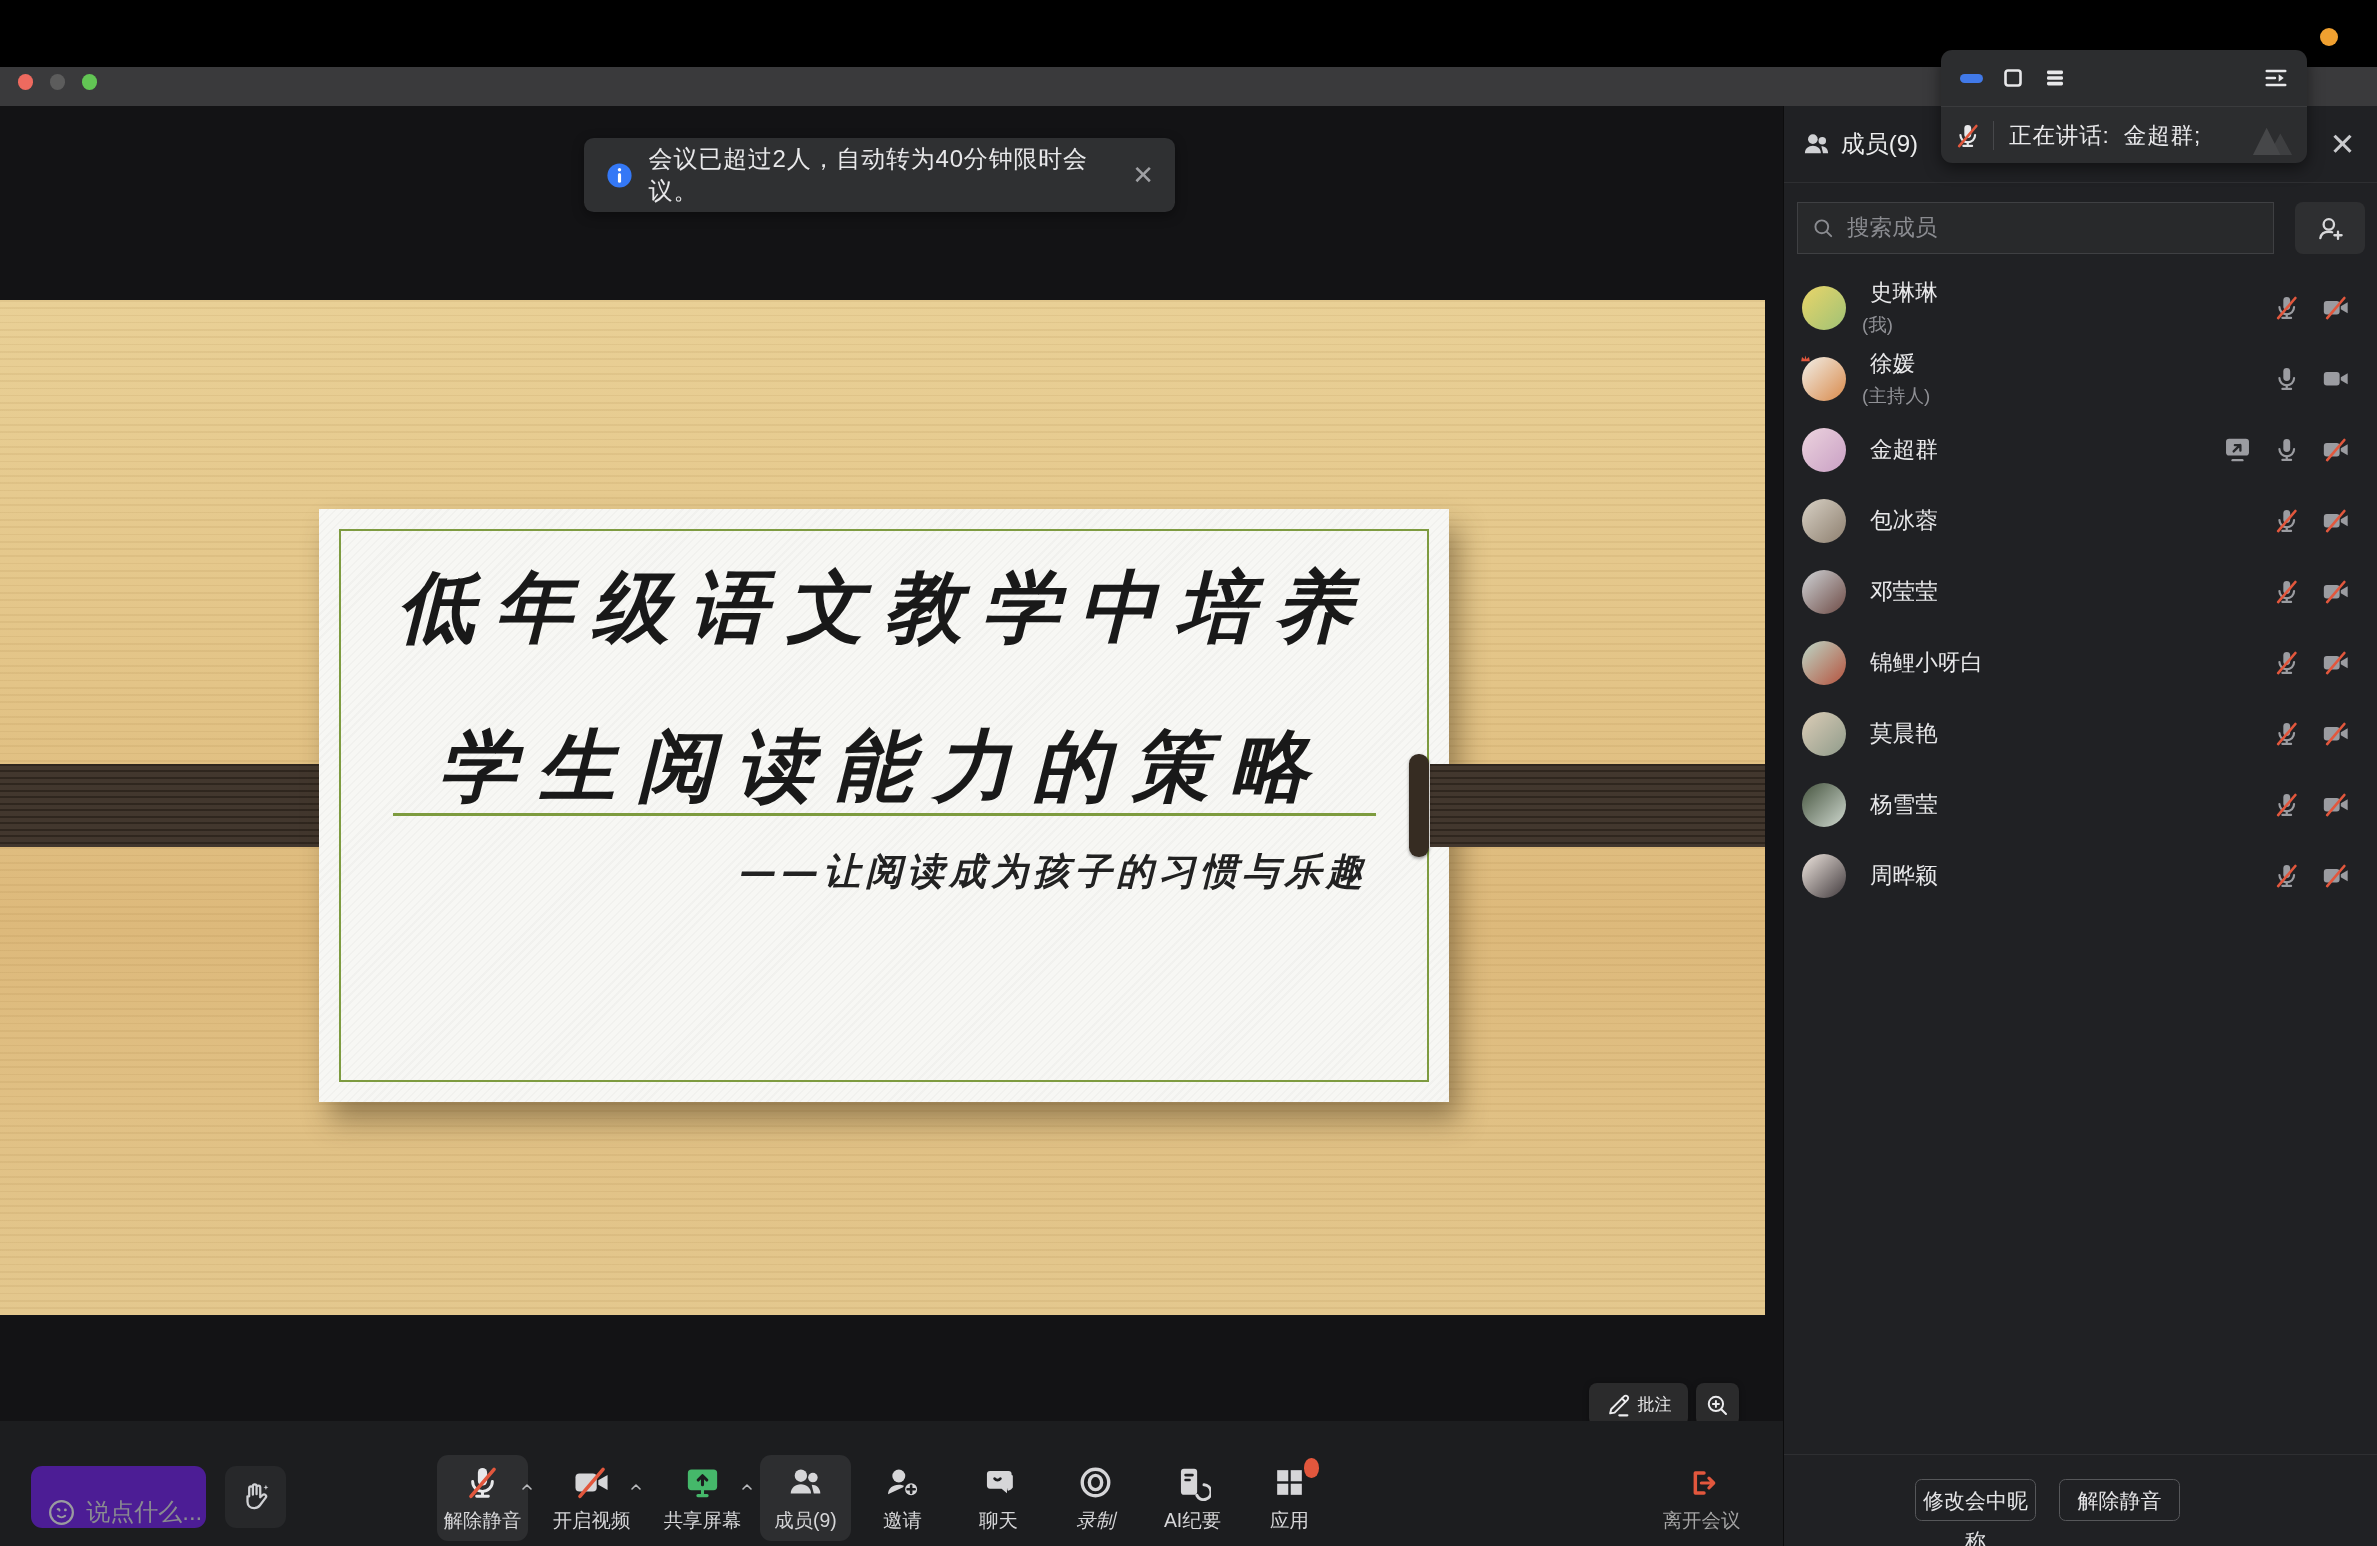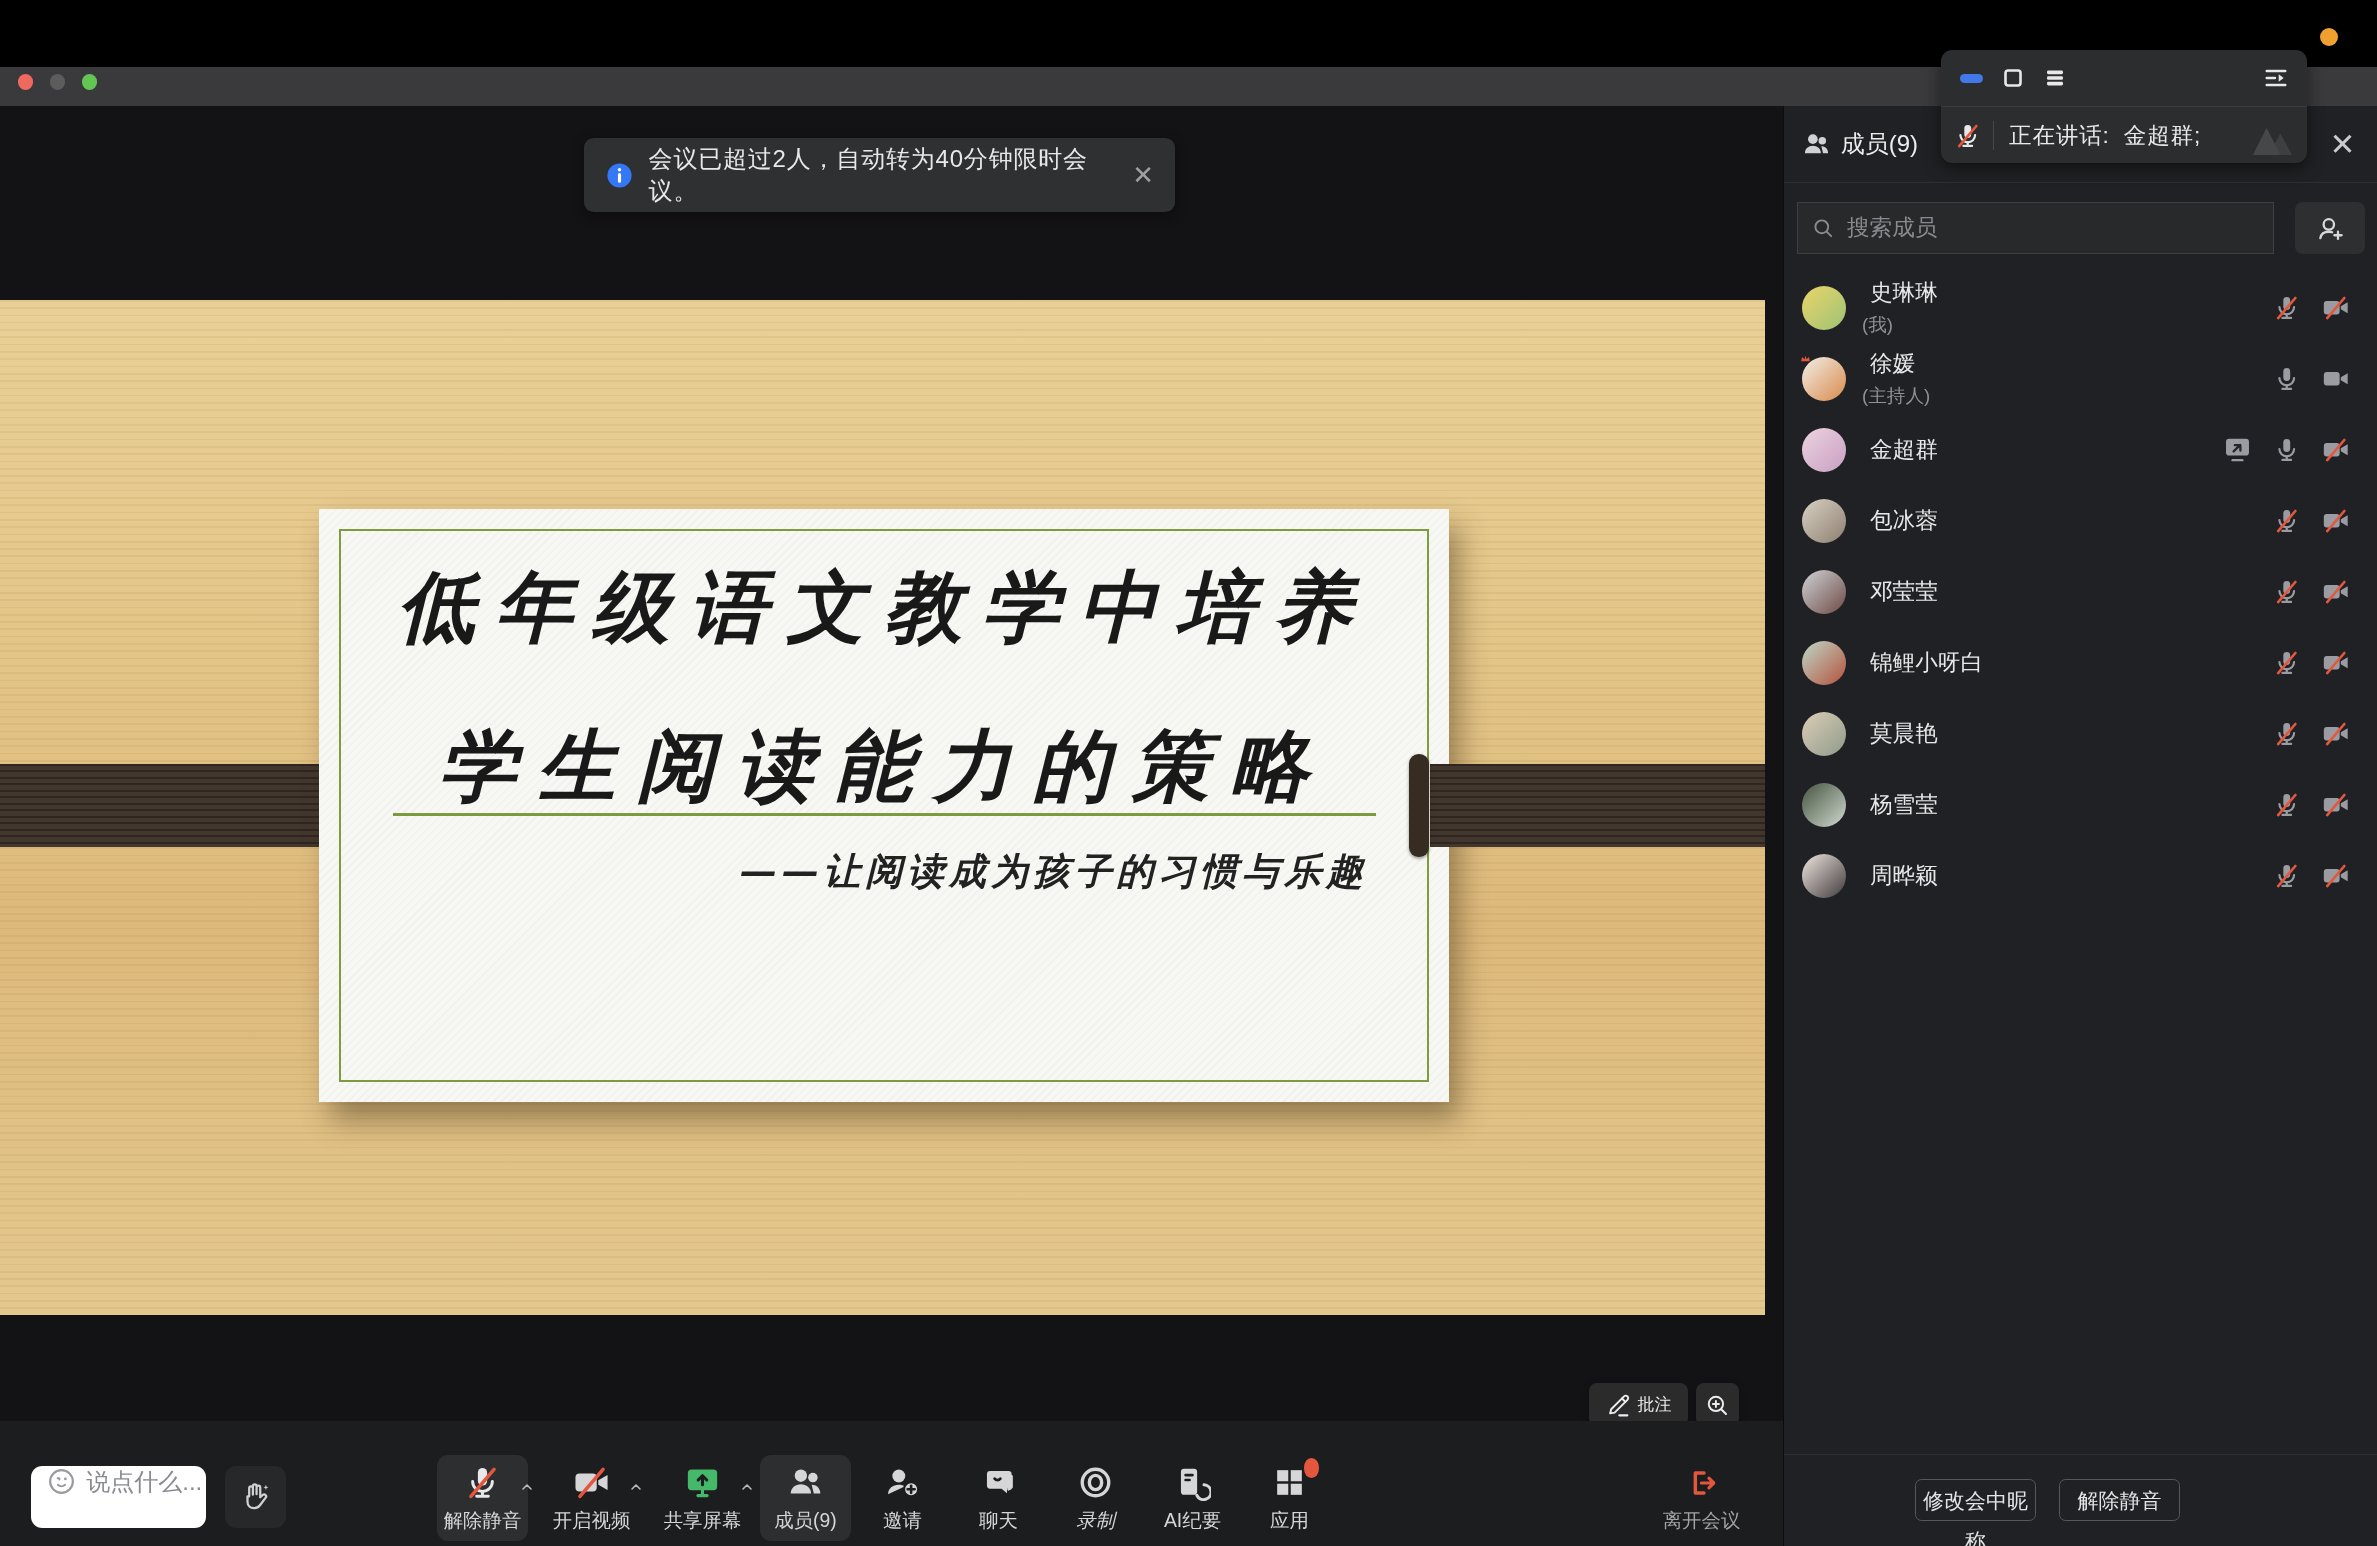--- a/index.html
+++ b/index.html
@@ -37,22 +37,22 @@
   .banner-text{color:#e8e8ea;font-size:24px;margin-left:14.6px;letter-spacing:0.8px;}
   .banner-close{margin-left:auto;margin-right:21px;color:#9fa0a4;font-size:26px;cursor:pointer;}
   .banner-info{margin-left:21px;width:29px;height:29px;flex:0 0 29px;}
   
   .annot{position:absolute;left:1589px;top:1277px;height:43px;display:flex;gap:8px;}
   .annot .pill{background:#2b2b2c;border-radius:8px;height:43px;display:flex;align-items:center;
                padding:0 16px;color:#ededee;font-size:17px;gap:5px;box-shadow:0 1.6px 6.5px rgba(0,0,0,.3);}
   .annot .sq{width:43px;padding:0;justify-content:center;}
   
   .toolbar{position:absolute;left:0;top:1315px;width:1783px;height:125px;background:#1c1d1f;}
-  .msg-bubble{position:absolute;left:31px;top:45px;width:175px;height:62px;background:#ffffff;border-radius:11.3px;
-              display:flex;align-items:flex-start;gap:9.7px;padding-left:14.6px;box-sizing:border-box;}
+  .msg-bubble{position:absolute;left:31px;top:45px;width:175px;height:62px;background:#4c1d95;border-radius:11.3px;
+              display:flex;align-items:flex-end;gap:9.7px;padding-left:14.6px;box-sizing:border-box;}
   .msg-text{color:#8a8b90;font-size:24px;}
   .hand-btn{position:absolute;left:225px;top:45px;width:61px;height:62px;background:#27282a;border-radius:11.3px;
             display:flex;align-items:center;justify-content:center;}
   .tb-item{position:absolute;top:34px;width:91px;height:86px;border-radius:11.3px;text-align:center;}
   .tb-item.active{background:#2d2e30;}
   .tb-icon{height:42px;margin-top:6.5px;display:flex;align-items:center;justify-content:center;position:relative;}
   .tb-label{margin-top:3.2px;color:#d6d6d8;font-size:19.4px;white-space:nowrap;}
   .tb-caret{position:absolute;top:24px;right:-6.5px;}
   .tb-badge{position:absolute;top:-3.2px;right:16px;width:14.6px;height:19.4px;border-radius:50%;background:#e2573d;}
   .leave{position:absolute;left:1653px;top:34px;width:97px;text-align:center;}

